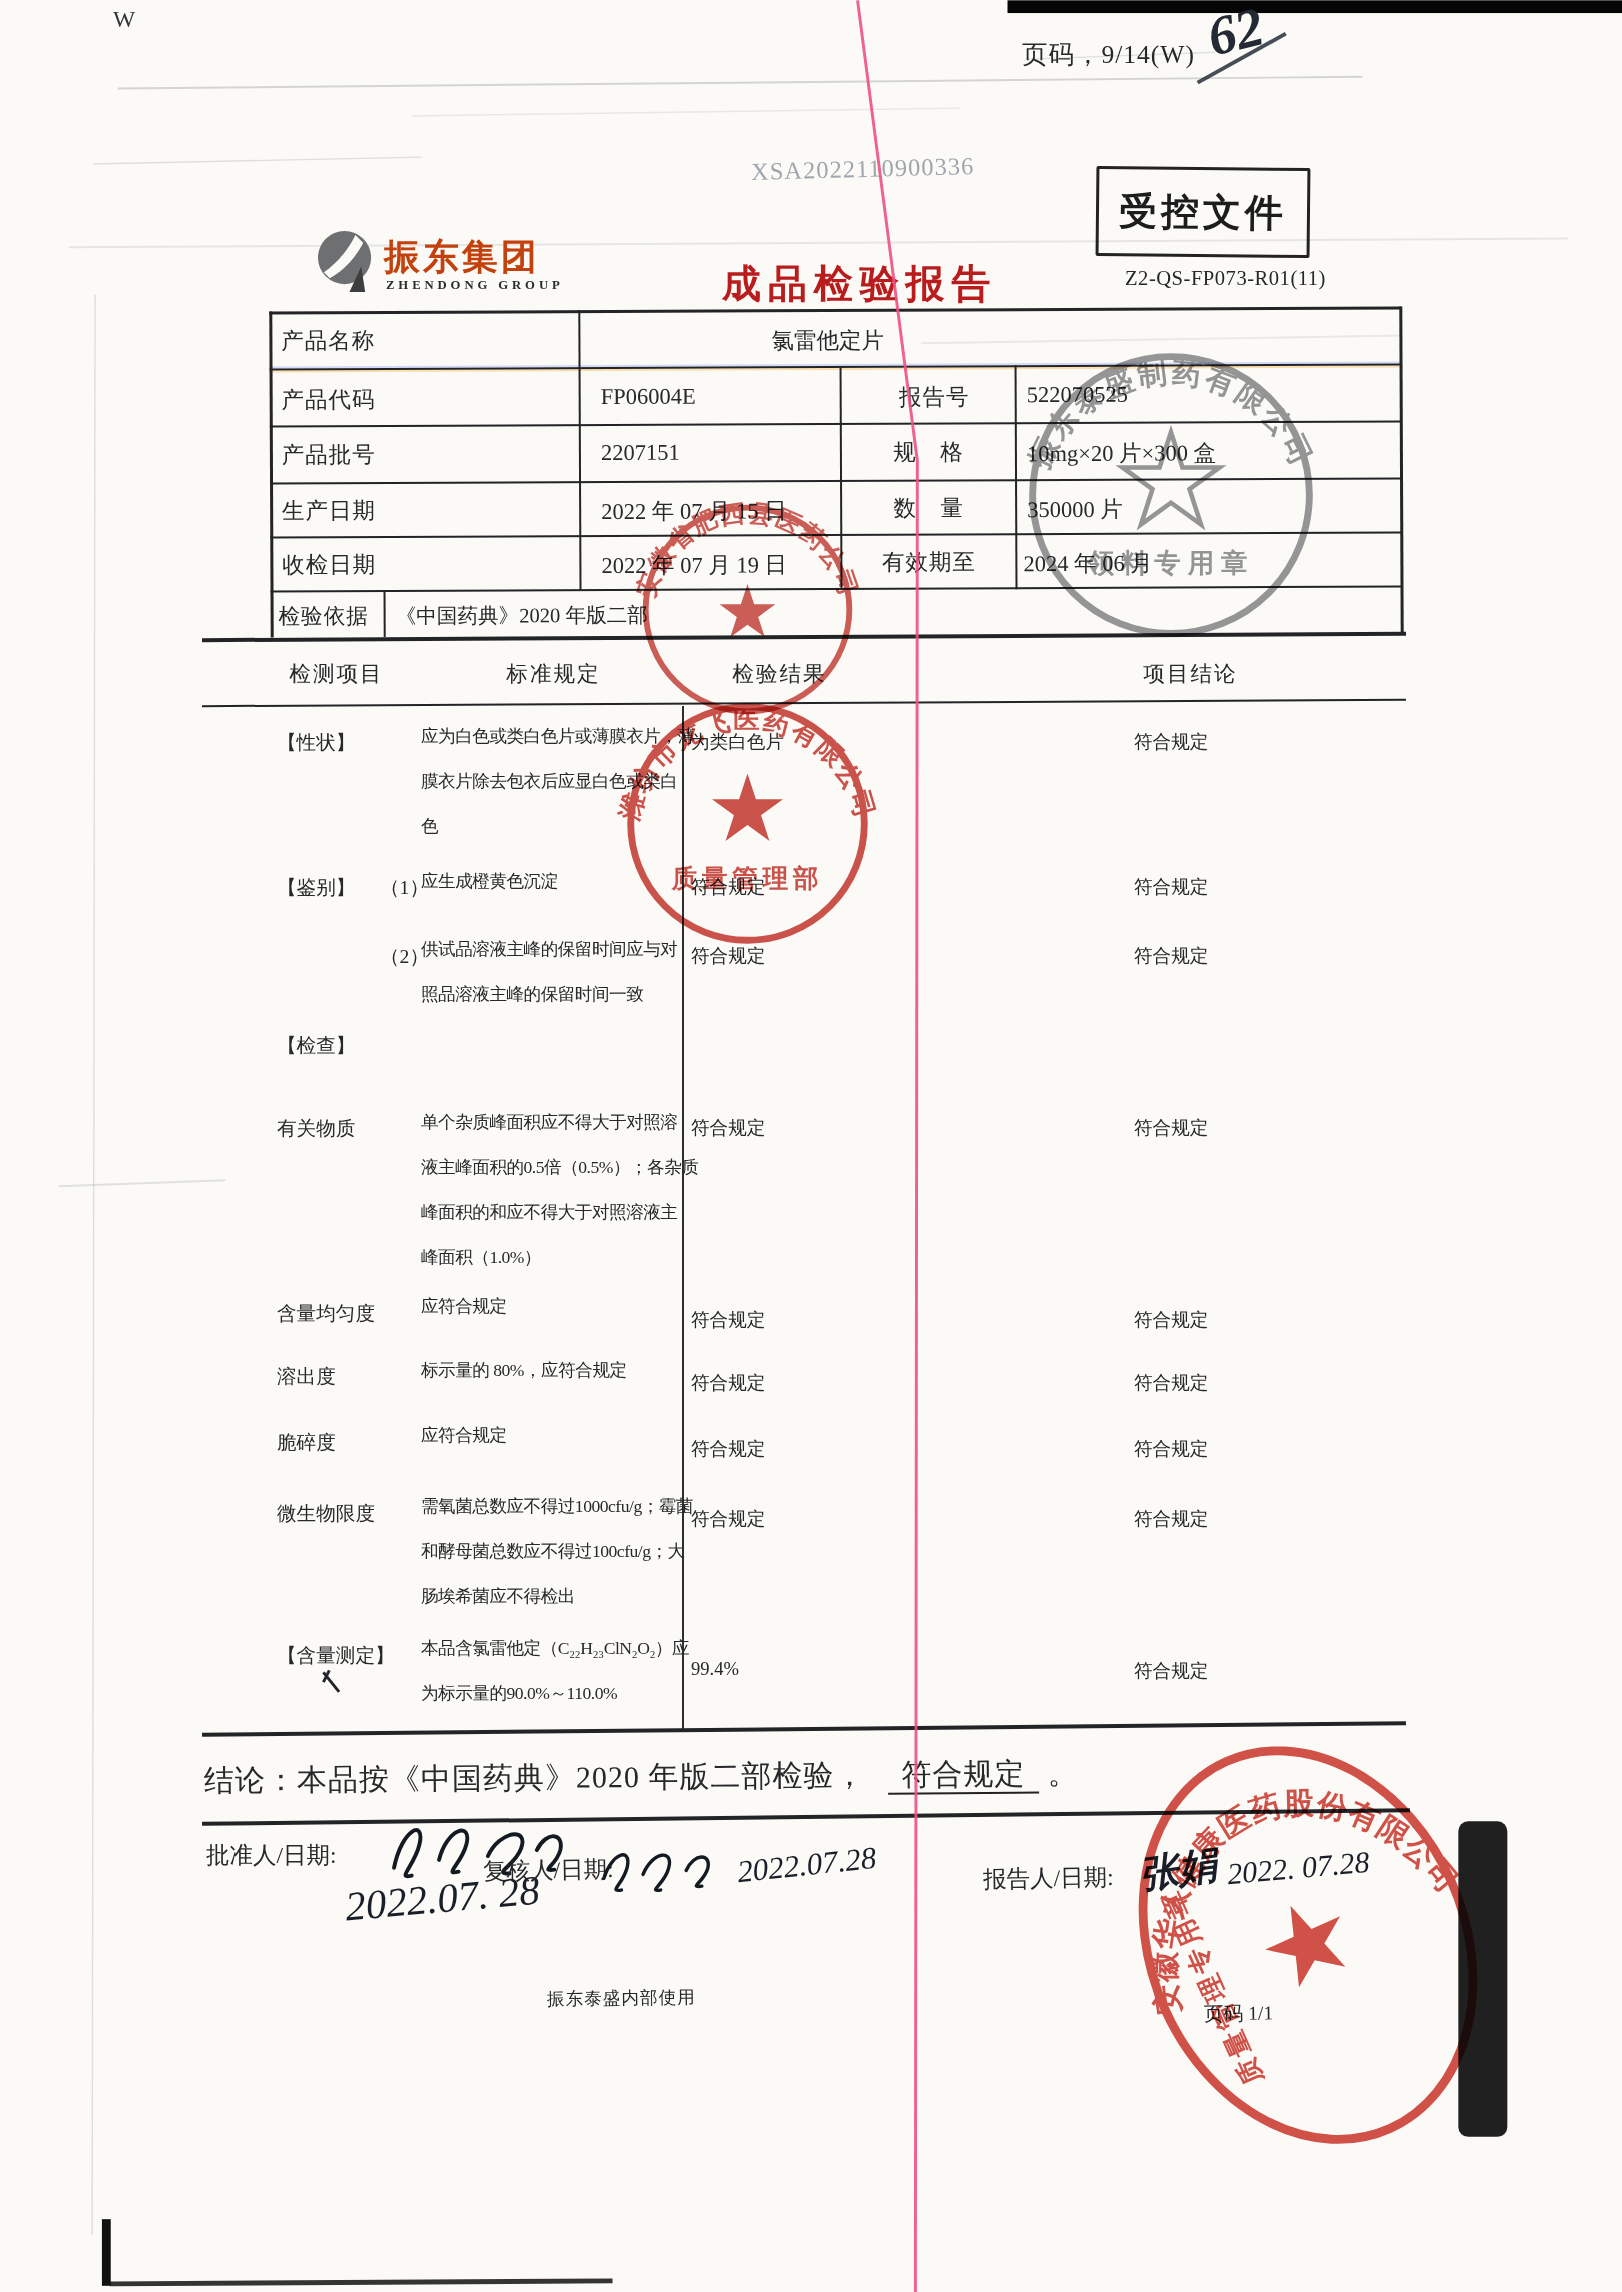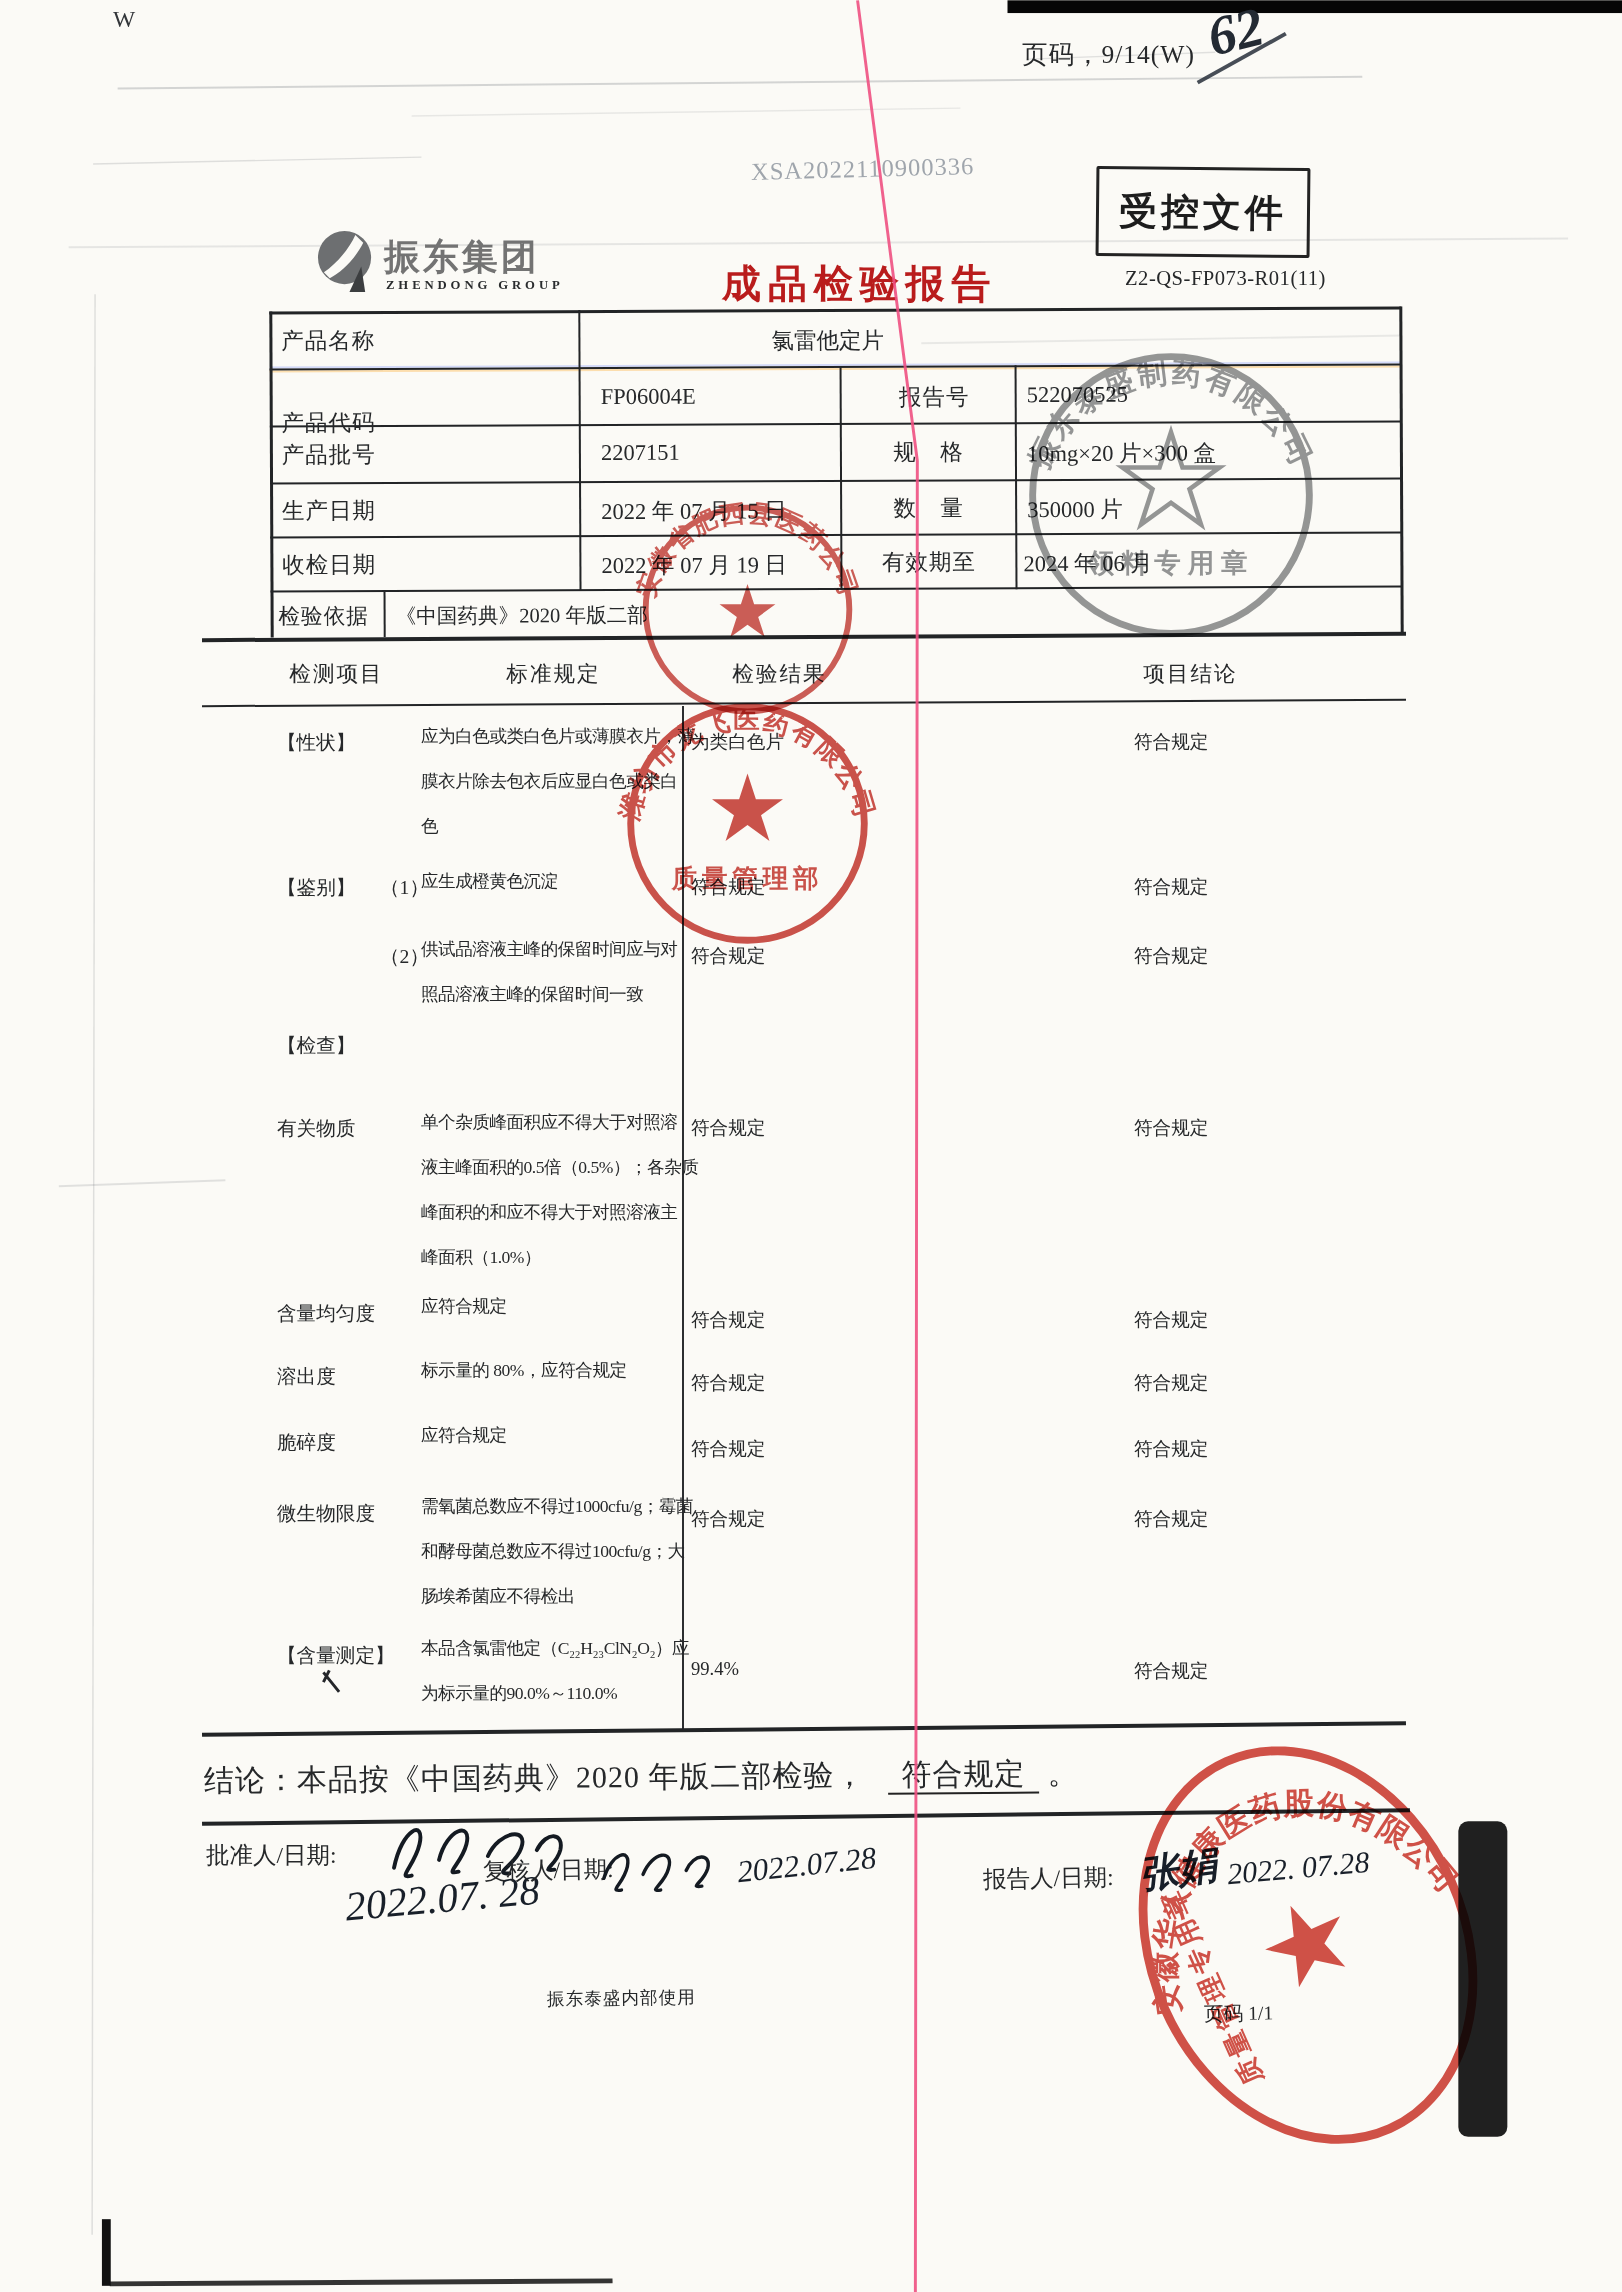--- a/index.html
+++ b/index.html
@@ -47,21 +47,21 @@
   <div class="abs" style="left:751px;top:155px;font-size:24.5px;letter-spacing:1px;color:#9097a0;transform:rotate(-1.5deg);opacity:.85;">XSA2022110900336</div>
 
   <div class="abs" style="left:1096px;top:167px;width:208px;height:84px;border:3.9px solid #232323;border-radius:2px;transform:rotate(.6deg);display:flex;align-items:center;justify-content:center;font-size:38px;font-weight:700;letter-spacing:3.9px;color:#1d1d1d;">受控文件</div>
   <div class="abs" style="left:1125px;top:267px;font-size:20.6px;letter-spacing:0.5px;">Z2-QS-FP073-R01(11)</div>
 
   <svg class="abs" style="left:316px;top:229px;" width="61" height="67" viewBox="0 0 62 68">
     <circle cx="29" cy="29" r="27" fill="#6d6f71"></circle>
     <path d="M8,44 C20,36 34,20 40,6 L48,14 C40,30 26,44 14,50 Z" fill="#fbfaf6"></path>
     <path d="M34,64 L46,38 L50,64 Z" fill="#3c3e40"></path>
   </svg>
-  <div class="abs" style="left:384px;top:233px;font-size:36px;font-weight:800;letter-spacing:2.9px;color:#737373;">振东集团</div>
+  <div class="abs" style="left:384px;top:233px;font-size:36px;font-weight:800;letter-spacing:2.9px;color:#c2410c;">振东集团</div>
   <div class="abs" style="left:386px;top:278px;font-size:12.7px;font-weight:700;letter-spacing:3.9px;color:#2a2c2e;">ZHENDONG GROUP</div>
 
   <div class="abs" style="left:722px;top:257px;font-size:39px;font-weight:600;letter-spacing:6.9px;color:#b91c1c;">成品检验报告</div>
 
   <div class="abs" style="left:270px;top:309px;width:1132px;height:326px;transform:rotate(-0.25deg);">
 
     <div class="hline" style="left:0;top:0;width:1132px;height:2.9px;"></div>
     <div class="hline chroma" style="left:0;top:57px;width:1132px;height:2px;"></div>
     <div class="hline" style="left:0;top:114px;width:1132px;height:2px;"></div>
     <div class="hline" style="left:0;top:171px;width:1132px;height:2px;"></div>
@@ -70,21 +70,21 @@
     <div class="vline" style="left:0;top:0;width:2.9px;height:326px;"></div>
     <div class="vline" style="left:1130px;top:0;width:2.9px;height:326px;"></div>
     <div class="vline" style="left:309px;top:0;width:2px;height:281px;"></div>
     <div class="vline" style="left:570px;top:57px;width:2px;height:224px;"></div>
     <div class="vline" style="left:745px;top:57px;width:2px;height:224px;"></div>
     <div class="vline" style="left:113px;top:279px;width:2px;height:47px;"></div>
 
     <div class="abs lbl" style="left:11.8px;top:13.7px;">产品名称</div>
     <div class="abs val" style="left:502px;top:15.7px;">氯雷他定片</div>
 
-    <div class="abs lbl" style="left:11.8px;top:73px;margin-top:23px;">产品代码</div>
+    <div class="abs lbl" style="left:11.8px;top:73px;">产品代码</div>
     <div class="abs val" style="left:331px;top:74px;">FP06004E</div>
     <div class="abs lbl cellcenter" style="left:572px;top:73px;width:185px;">报告号</div>
     <div class="abs val" style="left:757px;top:74px;">522070525</div>
 
     <div class="abs lbl" style="left:11.8px;top:128px;">产品批号</div>
     <div class="abs val" style="left:331px;top:130px;">2207151</div>
     <div class="abs lbl cellcenter" style="left:572px;top:128px;width:173px;">规　格</div>
     <div class="abs val" style="left:757px;top:130px;">10mg×20 片×300 盒</div>
 
     <div class="abs lbl" style="left:11.8px;top:184px;">生产日期</div>

